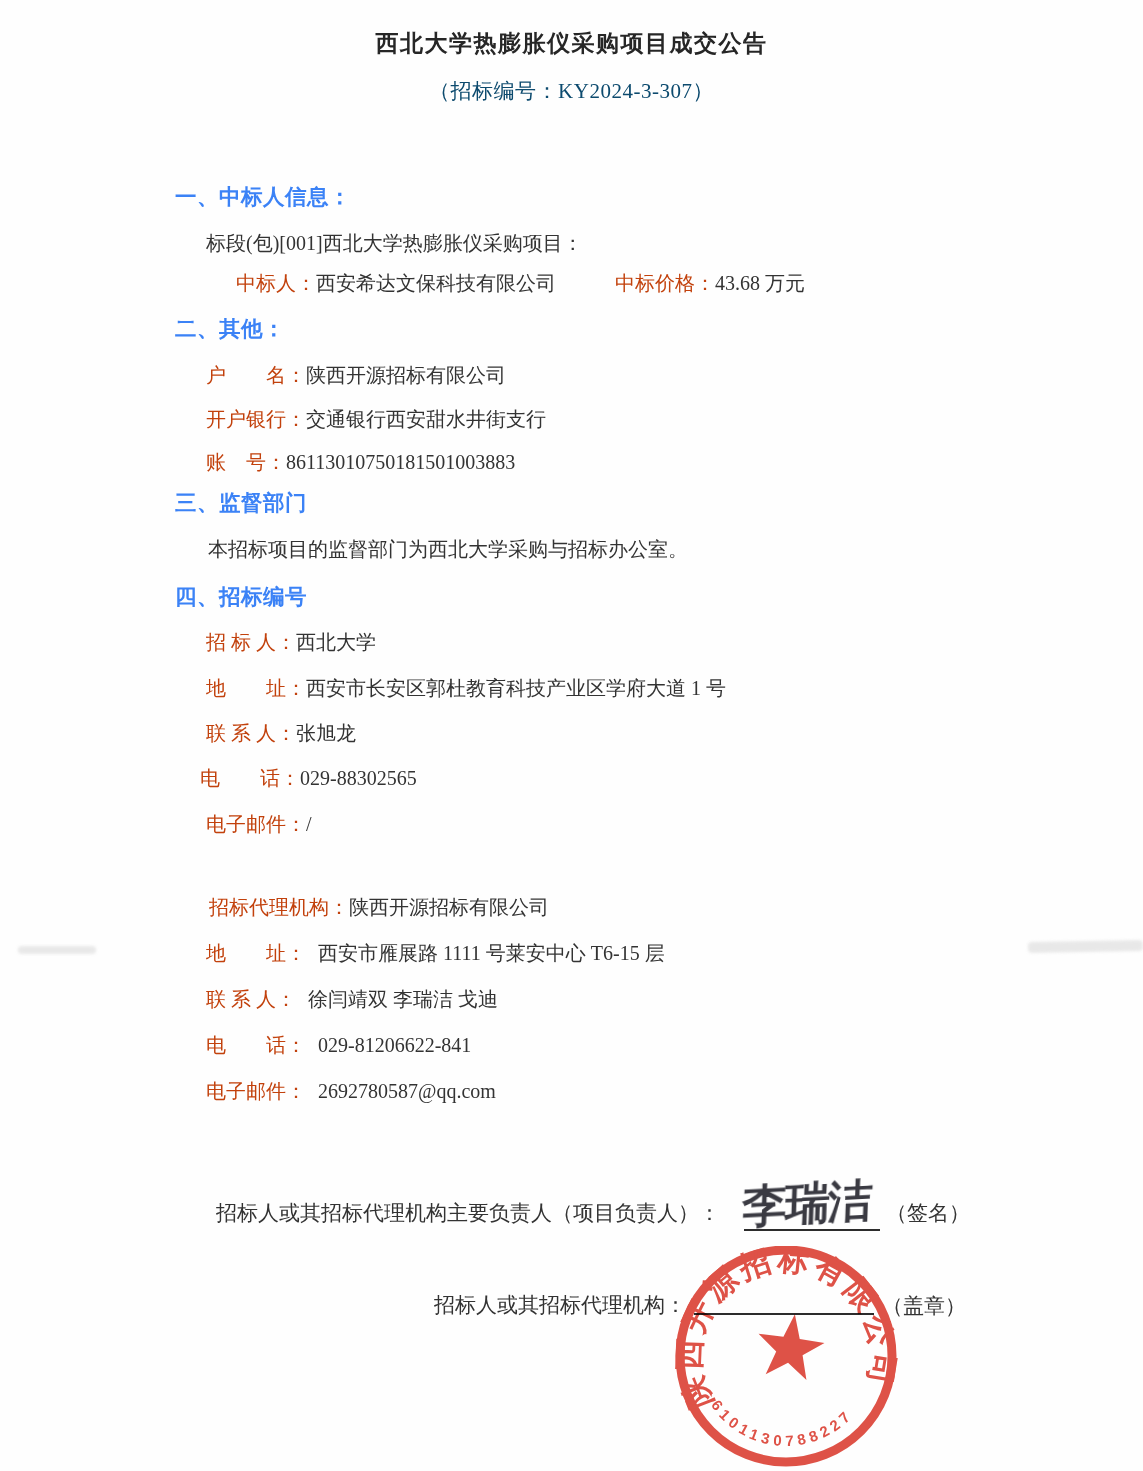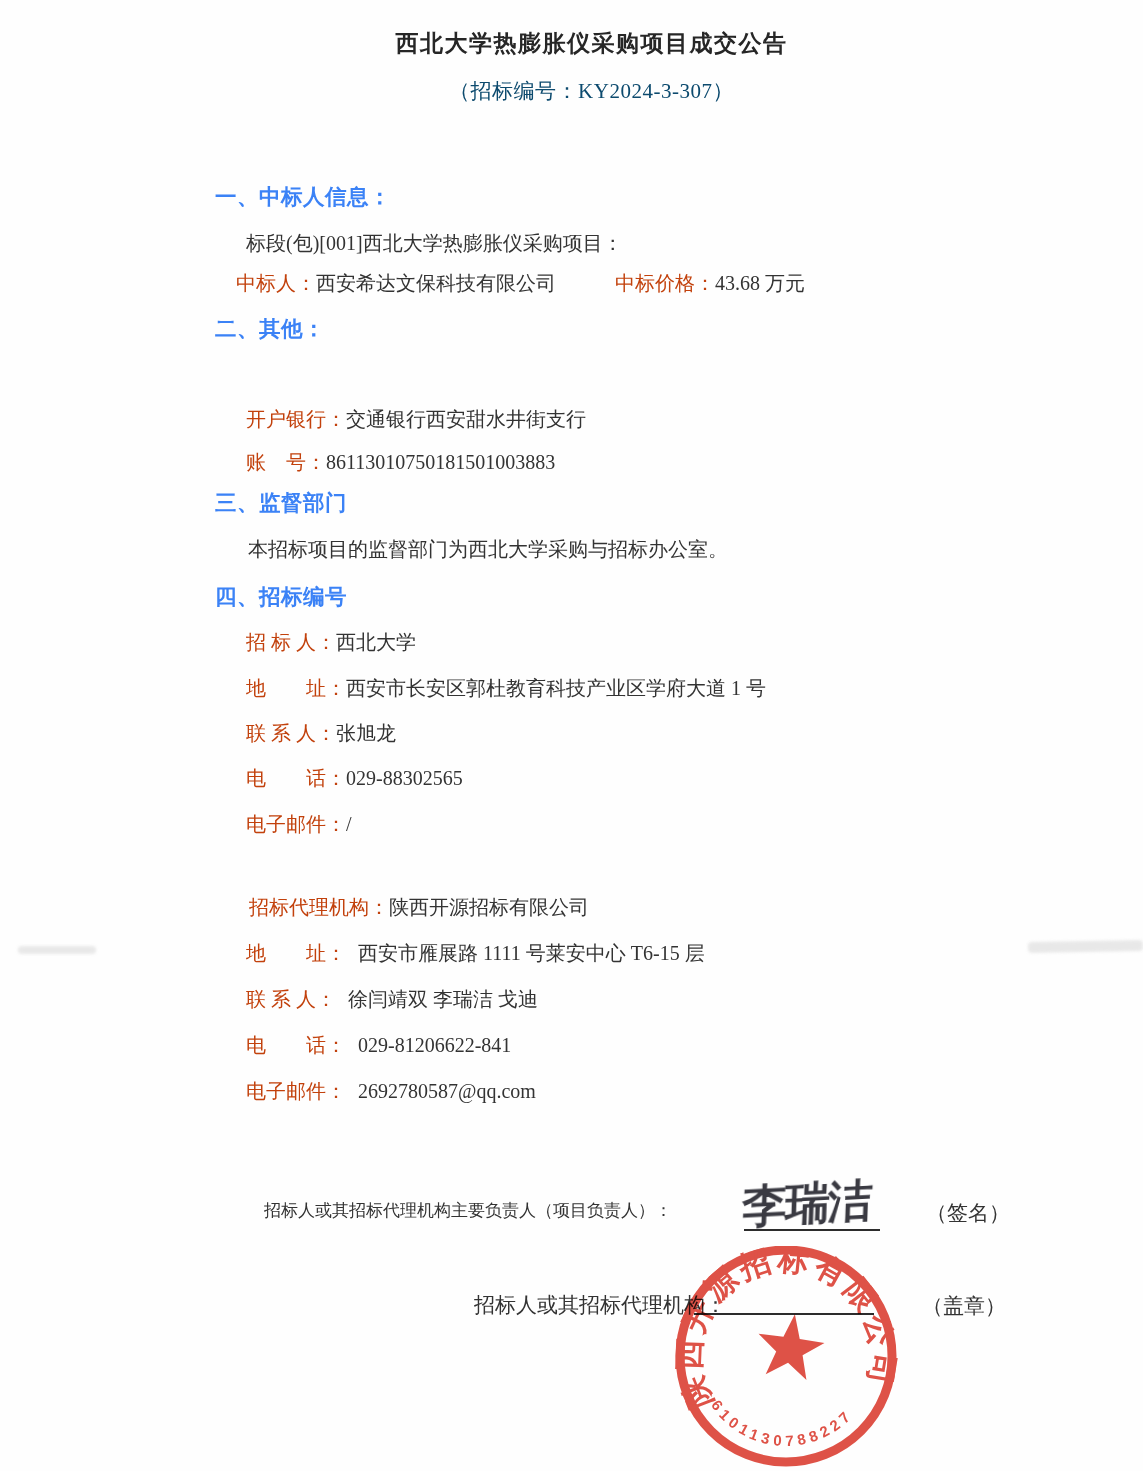--- a/index.html
+++ b/index.html
@@ -5,21 +5,21 @@
   html,body{margin:0;padding:0;}
   body{
     width:1143px;height:1471px;
     background:#ffffff;
     font-family:"Liberation Serif", serif;
     color:#2e2e2e;
     position:relative;
     overflow:hidden;
   }
   .page{position:absolute;inset:0;background:#fefefe;}
-  .line{position:absolute;white-space:nowrap;font-size:20px;line-height:1.2;color:#333;padding-left:40px;}
+  .line{position:absolute;white-space:nowrap;font-size:20px;line-height:1.2;color:#333;}
   .center{left:0;right:0;text-align:center;}
   .doc-title{font-size:23px;font-weight:600;letter-spacing:1.5px;color:#262626;}
   .doc-sub{font-size:21px;color:#0c4a6e;letter-spacing:.5px;}
   .heading{font-family:"Liberation Sans", sans-serif;font-weight:700;font-size:21.5px;color:#3b82f6;letter-spacing:.5px;}
   .lbl{color:#c2410c;}
   .val{color:#333;}
   .gap12{margin-left:12px;}
   .gap8{}
   .abs{position:absolute;white-space:nowrap;}
   .underline{position:absolute;height:2px;background:#2c2c2c;}
@@ -49,20 +49,23 @@
   <div class="line center doc-sub" style="top:79px">（招标编号：KY2024-3-307）</div>
 
   <div class="line heading" style="left:175px;top:185px">一、中标人信息：</div>
   <div class="line" style="left:206px;top:231px">标段(包)[001]西北大学热膨胀仪采购项目：</div>
   <div class="line" style="left:0;top:271px">
     <span class="abs" style="left:236px"><span class="lbl">中标人：</span><span class="val">西安希达文保科技有限公司</span></span>
     <span class="abs" style="left:615px"><span class="lbl">中标价格：</span><span class="val">43.68 万元</span></span>
   </div>
 
   <div class="line heading" style="left:175px;top:317px">二、其他：</div>
+  <div class="line" style="left:206px;top:363px">
+    <span class="lbl">户　　名：</span><span class="val">陕西开源招标有限公司</span>
+  </div>
   <div class="line" style="left:206px;top:407px">
     <span class="lbl">开户银行：</span><span class="val">交通银行西安甜水井街支行</span>
   </div>
   <div class="line" style="left:206px;top:450px">
     <span class="lbl">账　号：</span><span class="val gap8">86113010750181501003883</span>
   </div>
 
   <div class="line heading" style="left:175px;top:491px">三、监督部门</div>
   <div class="line" style="left:208px;top:537px">本招标项目的监督部门为西北大学采购与招标办公室。</div>
 
@@ -70,21 +73,21 @@
 
   <div class="line" style="left:206px;top:630px">
     <span class="lbl">招 标 人：</span><span class="val">西北大学</span>
   </div>
   <div class="line" style="left:206px;top:676px">
     <span class="lbl">地　　址：</span><span class="val">西安市长安区郭杜教育科技产业区学府大道 1 号</span>
   </div>
   <div class="line" style="left:206px;top:721px">
     <span class="lbl">联 系 人：</span><span class="val">张旭龙</span>
   </div>
-  <div class="line" style="left:206px;top:766px">
+  <div class="line" style="left:200px;top:766px">
     <span class="lbl">电　　话：</span><span class="val">029-88302565</span>
   </div>
   <div class="line" style="left:206px;top:812px">
     <span class="lbl">电子邮件：</span><span class="val">/</span>
   </div>
 
   <div class="line" style="left:209px;top:895px">
     <span class="lbl">招标代理机构：</span><span class="val">陕西开源招标有限公司</span>
   </div>
   <div class="line" style="left:206px;top:941px">
@@ -93,21 +96,21 @@
   <div class="line" style="left:206px;top:987px">
     <span class="lbl">联 系 人：</span><span class="val gap12">徐闫靖双 李瑞洁 戈迪</span>
   </div>
   <div class="line" style="left:206px;top:1033px">
     <span class="lbl">电　　话：</span><span class="val gap12">029-81206622-841</span>
   </div>
   <div class="line" style="left:206px;top:1079px">
     <span class="lbl">电子邮件：</span><span class="val gap12">2692780587@qq.com</span>
   </div>
 
-  <div class="line" style="left:224px;top:1201px;font-size:17px">招标人或其招标代理机构主要负责人（项目负责人）：</div>
+  <div class="line" style="left:216px;top:1201px;font-size:21px">招标人或其招标代理机构主要负责人（项目负责人）：</div>
   <div class="signature">李瑞洁</div>
   <div class="underline" style="left:744px;top:1229px;width:136px"></div>
   <div class="line" style="left:886px;top:1201px;font-size:21px">（签名）</div>
 
   <div class="line" style="left:434px;top:1293px;font-size:21px">招标人或其招标代理机构：</div>
   <div class="underline" style="left:694px;top:1313px;width:180px"></div>
   <div class="line" style="left:882px;top:1294px;font-size:21px">（盖章）</div>
 
   <svg class="seal" viewBox="0 0 224 224" aria-hidden="true">
     <defs>

